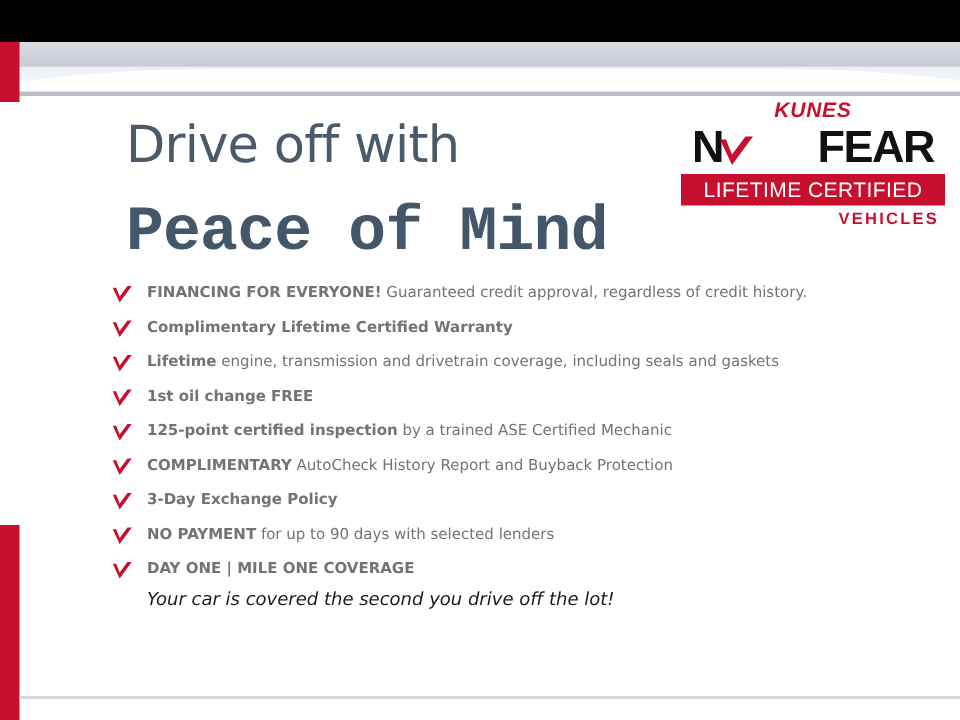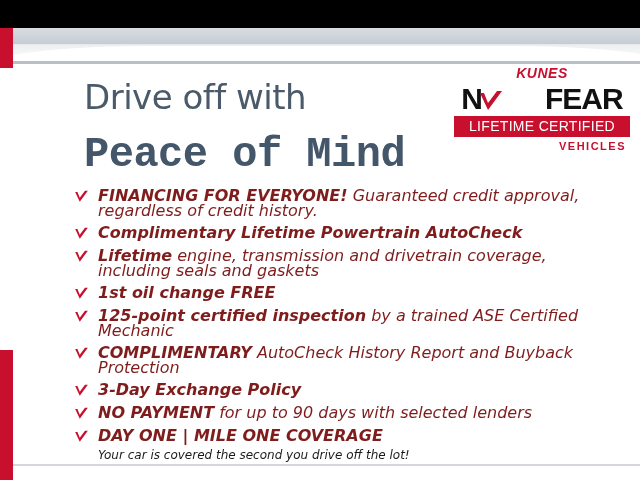--- a/index.html
+++ b/index.html
@@ -196,24 +196,23 @@
     margin-bottom: 7px;
   }
   .bullet-check {
     width: 15px;
     height: 15px;
     flex: 0 0 15px;
     margin-right: 9px;
     margin-top: 1px;
   }
   .bullet-text {
-    font-size: 16px;
+    font-size: 10px;
     line-height: 15px;
-    color: #7f1d1d;
-    font-style: italic;
+    color: #737373;
     font-family: "DejaVu Sans", sans-serif;
   }
   .bullet-text b {
     font-weight: bold;
   }
   .sub-text {
     font-size: 12px;
     line-height: 15px;
     color: #1b1b1b;
     font-style: italic;
@@ -272,21 +271,21 @@
         </span>
         <span class="bullet-text"><b>FINANCING FOR EVERYONE!</b><span> Guaranteed credit approval, regardless of credit history.</span></span>
       </div>
 
       <div class="bullet-row">
         <span class="bullet-check">
           <svg viewBox="0 0 26 26" width="15" height="15" aria-hidden="true">
               <path d="M2 5 L10 22 L24 3 L19 3 L10 15 L6 5 Z" fill="#C8102E"></path>
             </svg>
         </span>
-        <span class="bullet-text"><b>Complimentary Lifetime Powertrain AutoCheck</b><span></span></span>
+        <span class="bullet-text"><b>Complimentary Lifetime Certified Warranty</b><span></span></span>
       </div>
 
       <div class="bullet-row">
         <span class="bullet-check">
           <svg viewBox="0 0 26 26" width="15" height="15" aria-hidden="true">
               <path d="M2 5 L10 22 L24 3 L19 3 L10 15 L6 5 Z" fill="#C8102E"></path>
             </svg>
         </span>
         <span class="bullet-text"><b>Lifetime</b><span> engine, transmission and drivetrain coverage, including seals and gaskets</span></span>
       </div>

